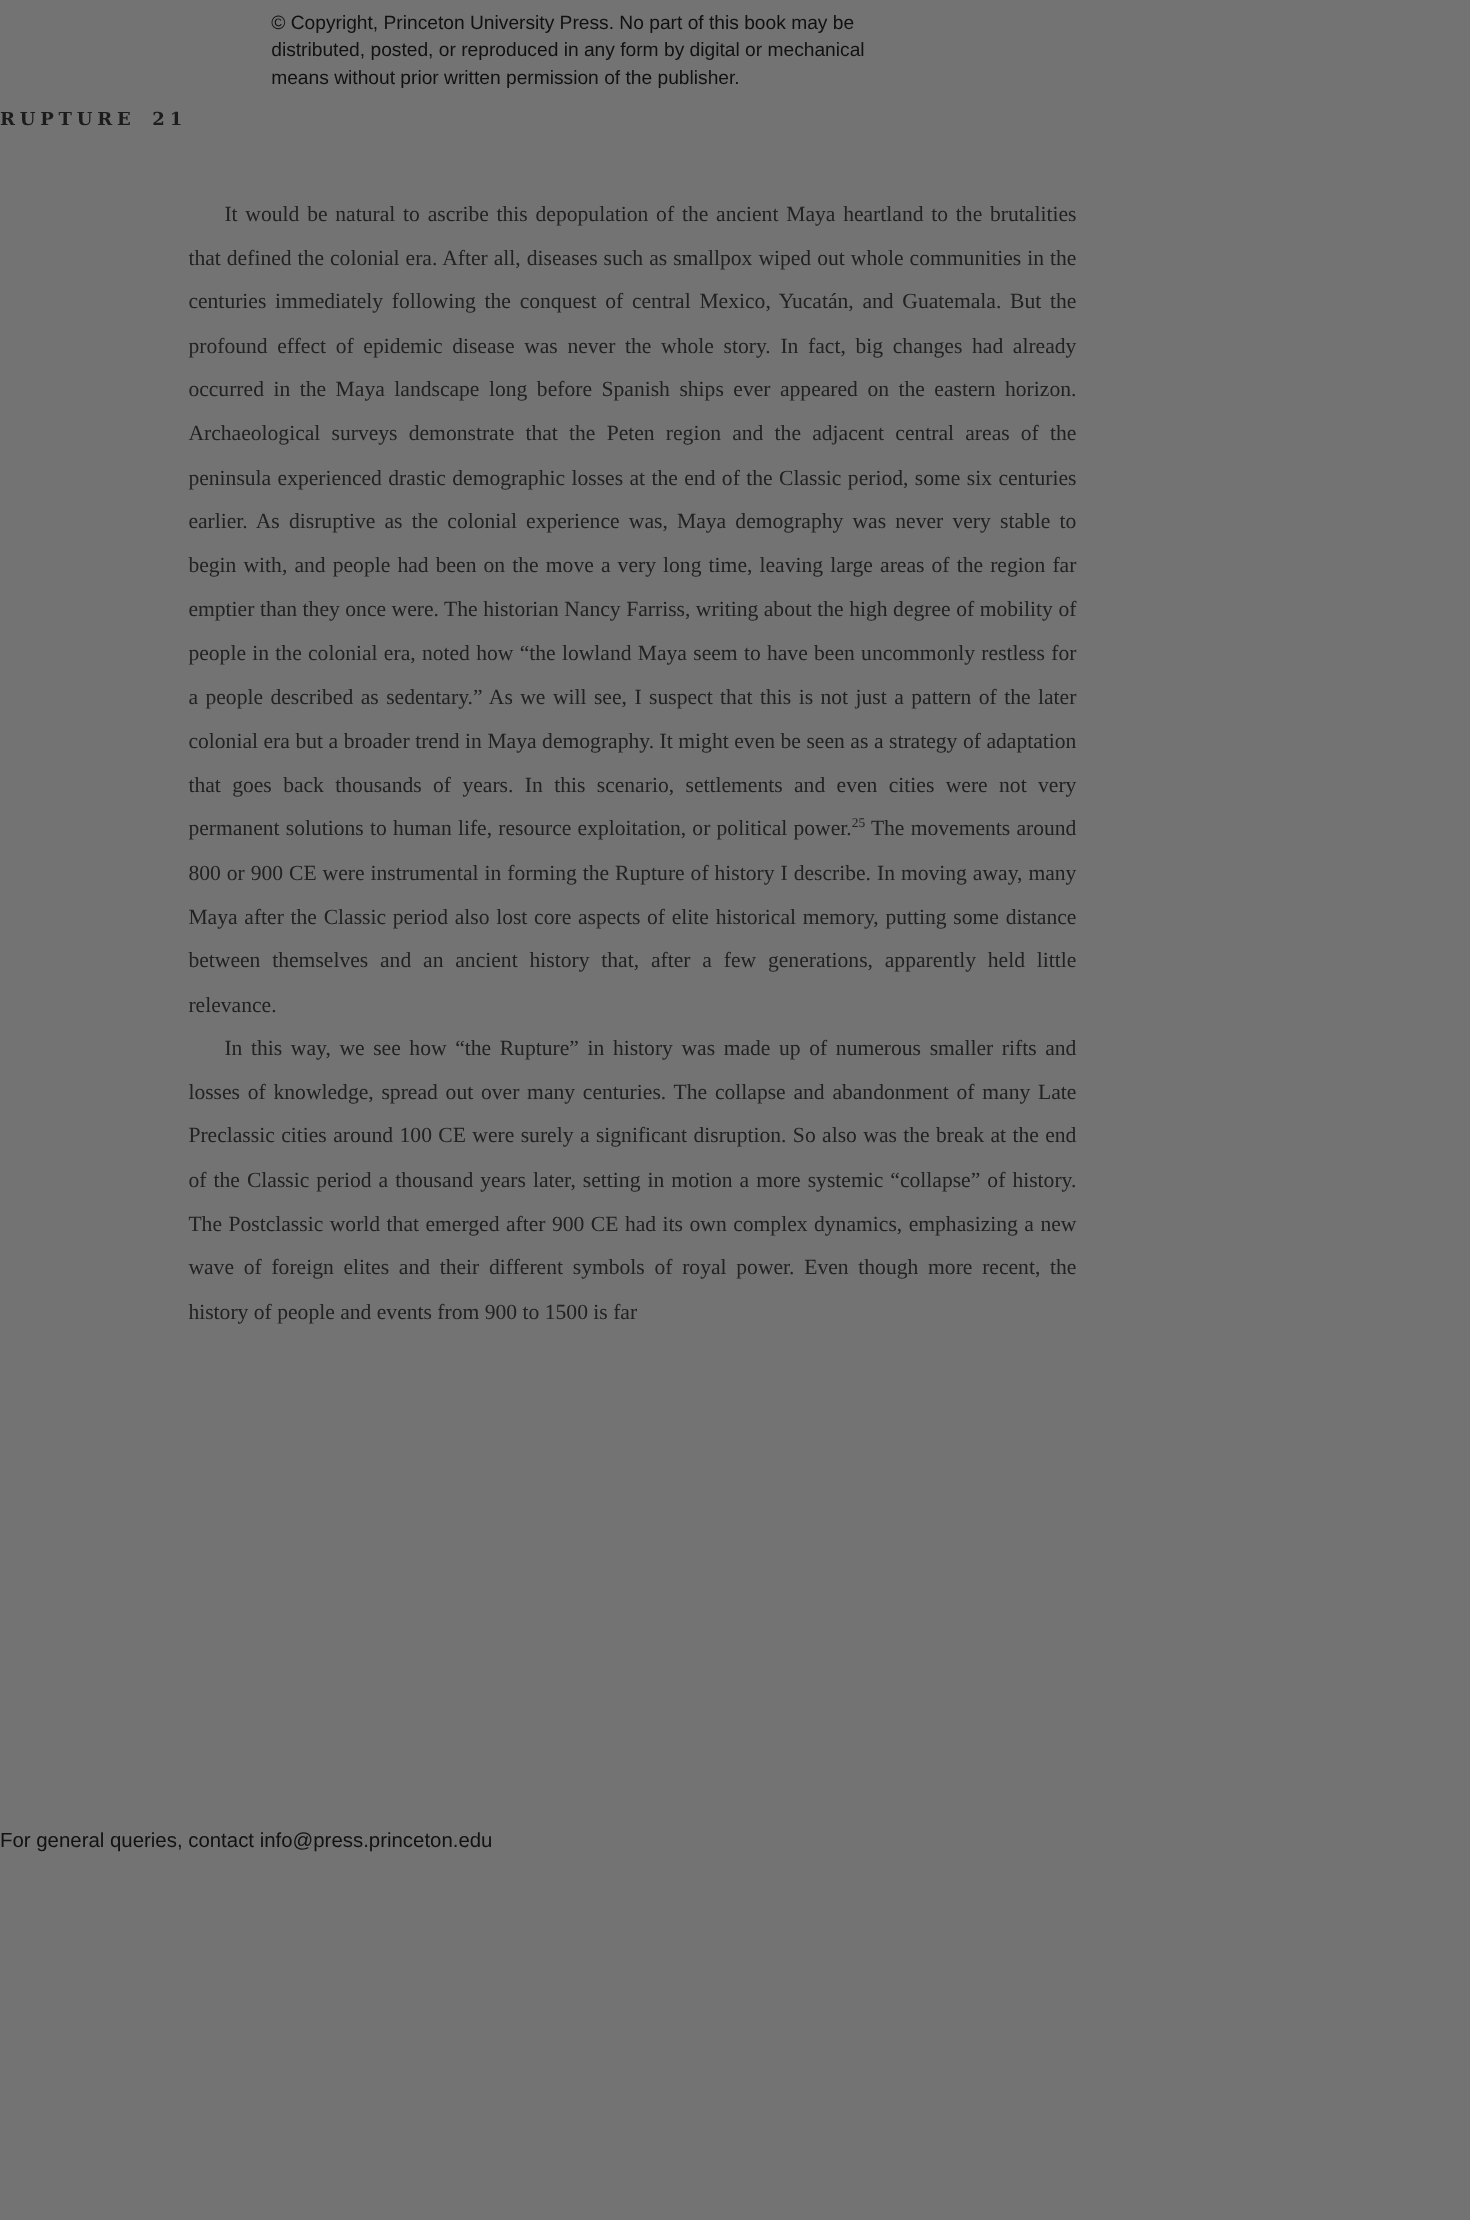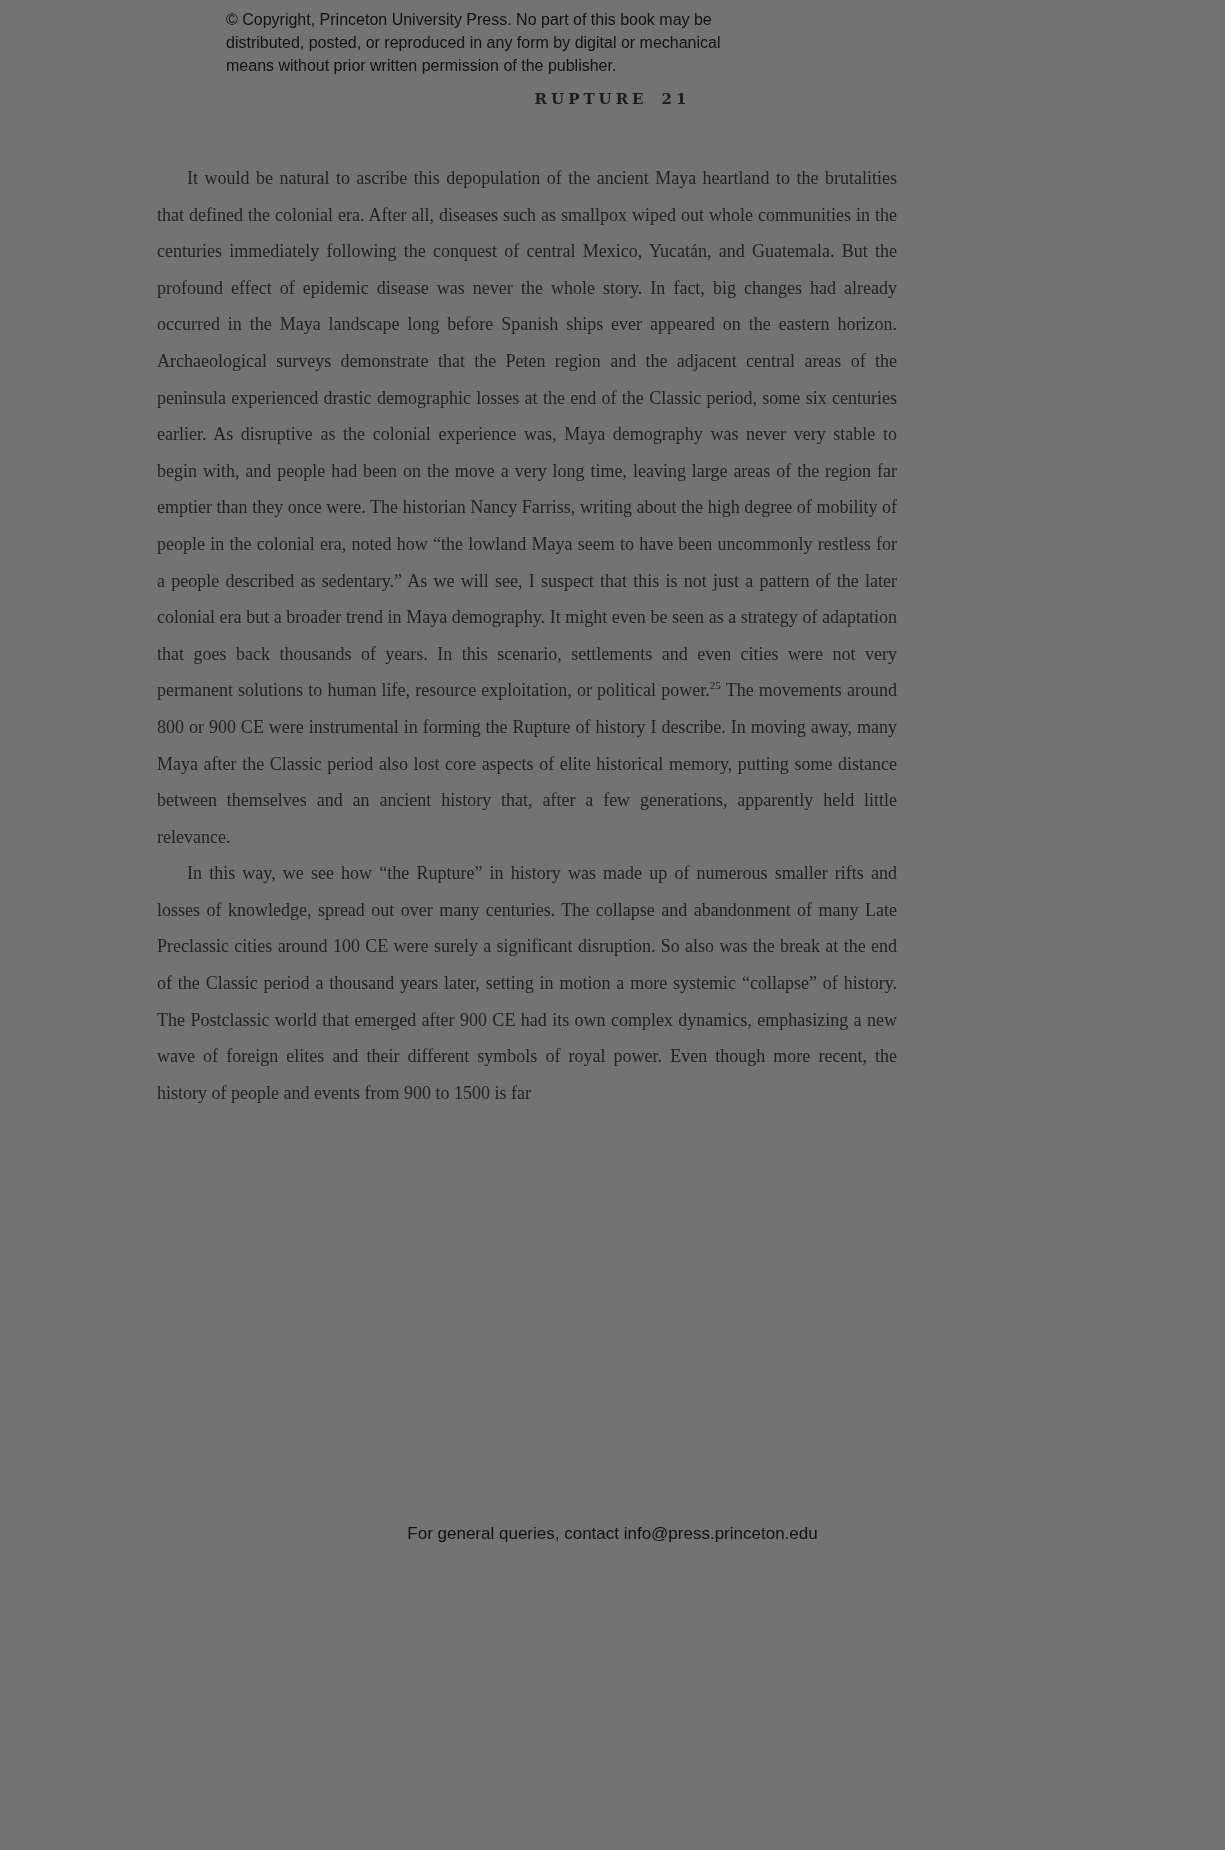--- a/index.html
+++ b/index.html
@@ -21,21 +21,20 @@
     font-size: 16px;
     line-height: 23px;
     color: #111111;
     text-align: left;
   }
   .running-head {
     position: absolute;
     top: 90px;
     left: 0;
     width: 100%;
-    text-align: center;
     font-family: "DejaVu Serif", serif;
     font-size: 15px;
     font-weight: bold;
     letter-spacing: 4px;
     color: #1c1c1c;
   }
   .running-head .page-num { margin-left: 14px; }
   .body-text {
     position: absolute;
     top: 160px;
@@ -53,21 +52,21 @@
   sup {
     font-size: 0.62em;
     line-height: 0;
     vertical-align: super;
   }
   .footer {
     position: absolute;
     top: 1524px;
     left: 0;
     width: 100%;
-    text-align: center;
+    text-align: left;
     font-family: "Liberation Sans", sans-serif;
     font-size: 17px;
     color: #111111;
   }
 </style>
 </head>
 <body>
 
 <div class="page">
 

